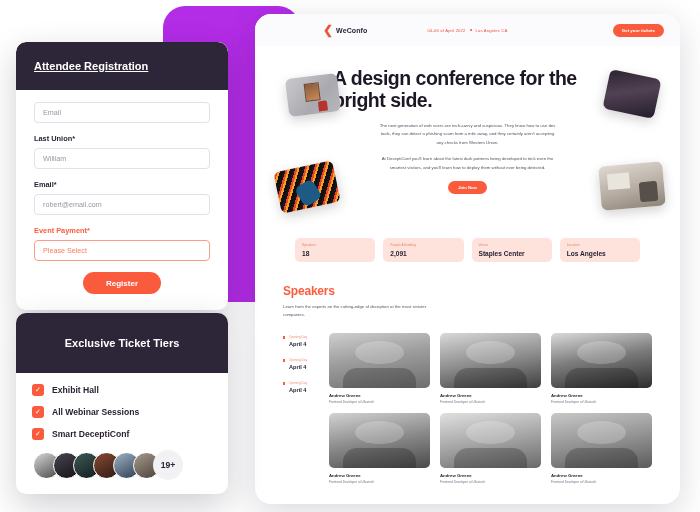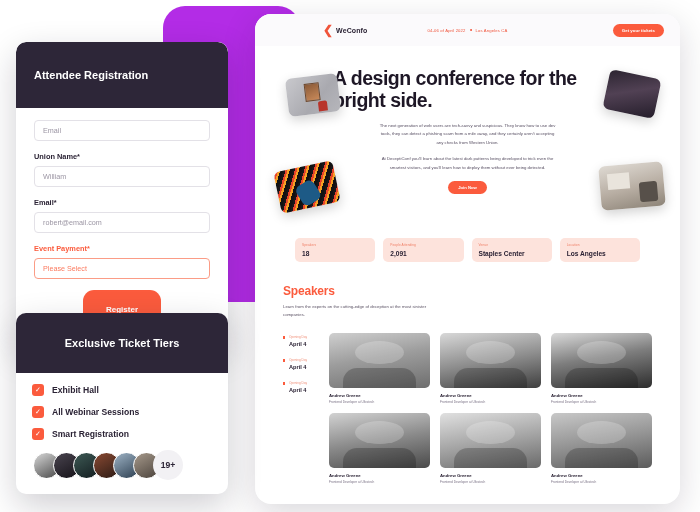--- a/index.html
+++ b/index.html
@@ -133,35 +133,36 @@
   
   .reg-card {
     position: absolute; left: 16px; top: 42px;
     width: 212px; background: #fff;
     border-radius: 10px; z-index: 6;
     box-shadow: 0 12px 34px rgba(22,15,35,.2);
     overflow: hidden;
   }
   .card-head {
     background: #2d2638; color: #fff;
-    padding: 27px 18px; font-size: 11px; font-weight: 700;
+    padding: 18px 18px; font-size: 11px; font-weight: 700;
     border-radius: 10px 10px 0 0;
+    text-decoration: underline;
   }
   .reg-body { padding: 12px 18px 16px; }
   .field-label { font-size: 7.4px; font-weight: 700; color: #2b2335; margin-bottom: 5px; }
   .field-label.req { color: #fb5b3d; }
   .field-input {
     width: 100%; height: 21px; border: 1px solid #e3e1e7; border-radius: 4px;
     font-size: 7.2px; color: #9b95a3; padding: 0 8px;
     display: flex; align-items: center; background: #fff;
     margin-bottom: 11px;
   }
   .field-input.alert { border-color: #fb9c86; color: #fb7a5f; }
   .btn-register {
-    display: block; margin: 6px auto 0; width: 78px; height: 38px;
+    display: block; margin: 6px auto 0; width: 78px; height: 22px;
     background: #fb5b3d; color: #fff; border: none; border-radius: 11px;
     font-size: 8px; font-weight: 700;
   }
 
   
   .tier-card {
     position: absolute; left: 16px; top: 313px;
     width: 212px; background: #fff;
     border-radius: 10px; z-index: 6;
     box-shadow: 0 12px 34px rgba(22,15,35,.2);
@@ -304,21 +305,21 @@
       </div>
     </div>
   </div>
 
   <div class="reg-card">
     <div class="card-head">Attendee Registration</div>
     <div class="reg-body">
 
       <div class="field-input">Email</div>
 
-      <div class="field-label">Union Name*</div>
+      <div class="field-label">Last Union*</div>
       <div class="field-input">William</div>
 
       <div class="field-label">Email*</div>
       <div class="field-input">robert@email.com</div>
 
       <div class="field-label req">Event Payment*</div>
       <div class="field-input alert">Please Select</div>
 
       <button class="btn-register">Register</button>
     </div>
@@ -331,21 +332,21 @@
       <div class="tier-row">
         <span class="tier-check">✓</span>
         <span class="tier-text">Exhibit Hall</span>
       </div>
       <div class="tier-row">
         <span class="tier-check">✓</span>
         <span class="tier-text">All Webinar Sessions</span>
       </div>
       <div class="tier-row">
         <span class="tier-check">✓</span>
-        <span class="tier-text">Smart Registration</span>
+        <span class="tier-text">Smart DeceptiConf</span>
       </div>
 
       <div class="avatars">
         <span class="av a1"></span>
         <span class="av a2"></span>
         <span class="av a3"></span>
         <span class="av a4"></span>
         <span class="av a5"></span>
         <span class="av a6"></span>
         <span class="av-more">19+</span>

